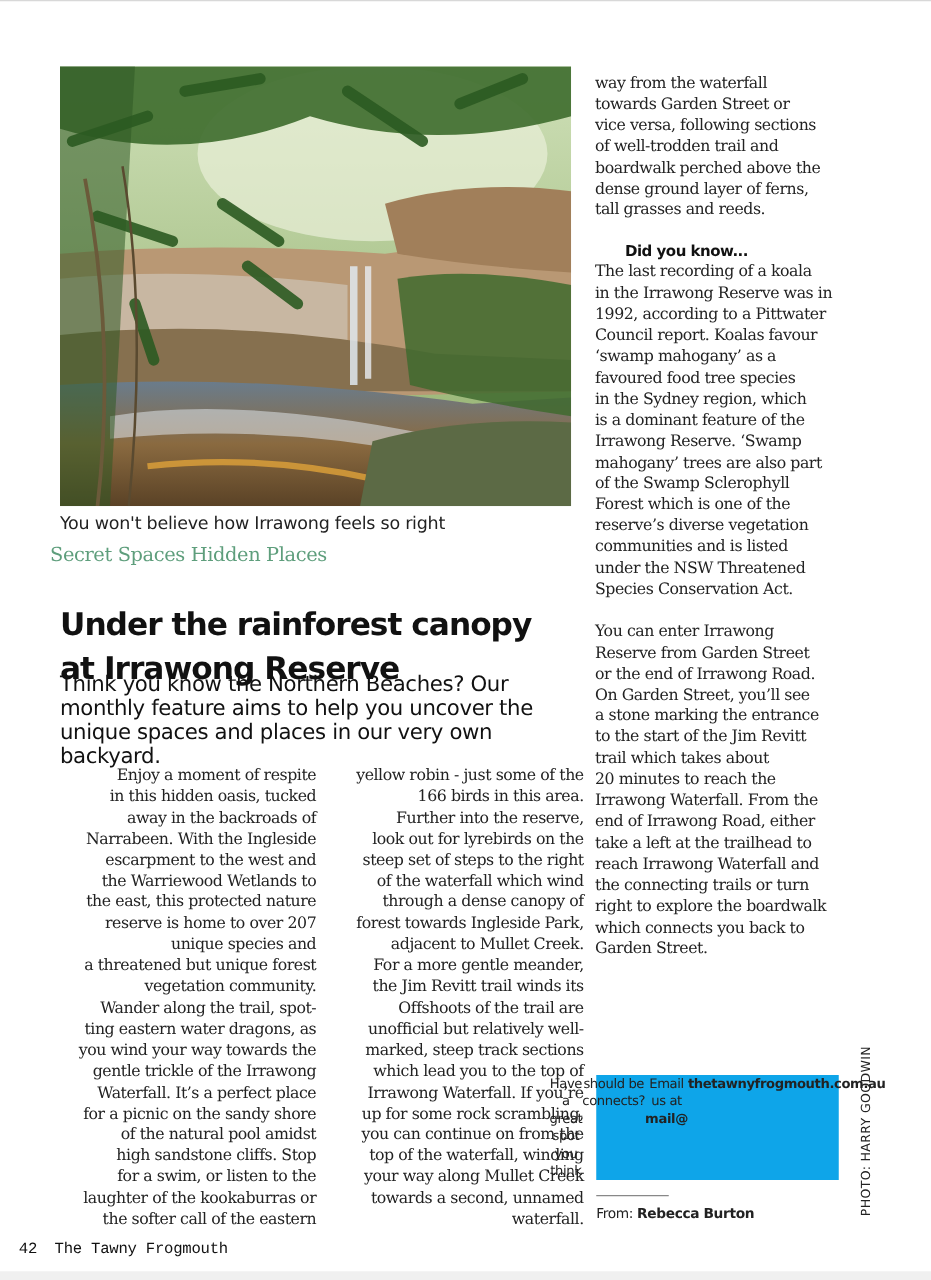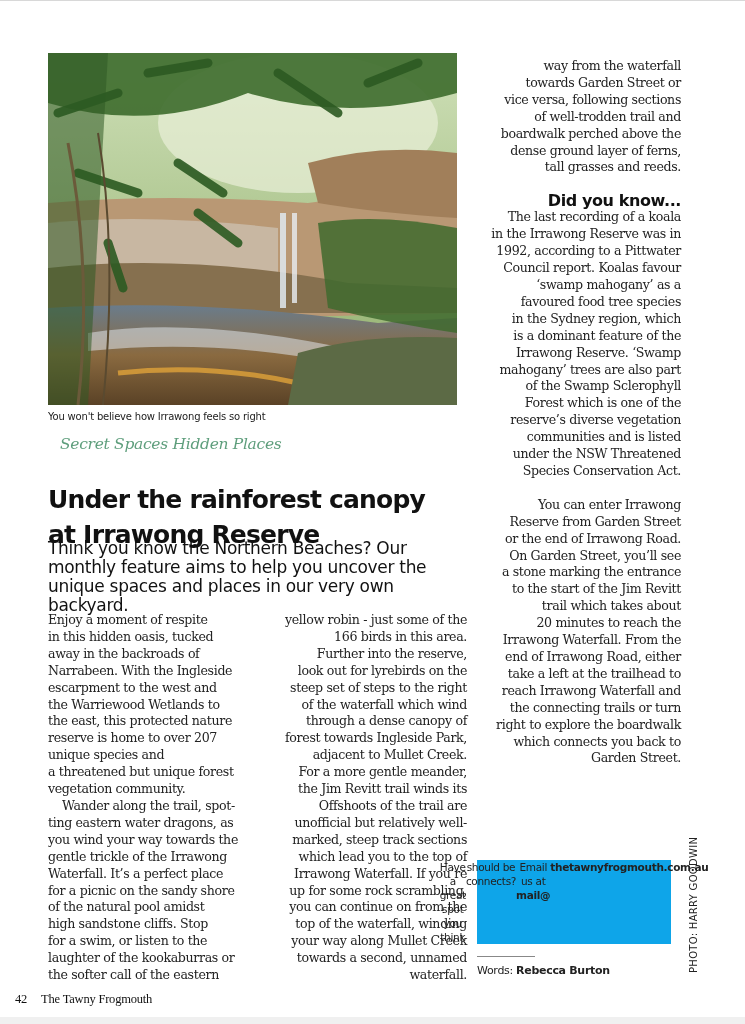--- a/index.html
+++ b/index.html
@@ -9,46 +9,46 @@
   .page {
     position: absolute; left: 0; top: 0; width: 745px; height: 1016px; background: #ffffff;
     border-top: 1px solid #d8d8d8;
   }
   .photo {
     position: absolute; left: 48px; top: 52px; width: 409px; height: 352px; overflow: hidden;
   }
   .photo svg { display: block; width: 100%; height: 100%; }
   .caption {
     position: absolute; left: 48px; top: 410px; font-family: "DejaVu Sans", sans-serif;
-    font-size: 10px; color: #222; letter-spacing: -0.2px;
+    font-size: 14px; color: #222; letter-spacing: -0.2px;
   }
   .kicker {
-    position: absolute; left: 60px; top: 434px; font-family: "DejaVu Serif", serif; font-style: italic;
+    position: absolute; left: 40px; top: 434px; font-family: "DejaVu Serif", serif; 
     font-size: 15.5px; color: #5e9e7c; letter-spacing: -0.3px;
   }
   .headline {
     position: absolute; left: 48px; top: 481px; width: 420px; font-family: "DejaVu Sans", sans-serif;
     font-weight: bold; font-size: 25px; line-height: 35px; color: #111; letter-spacing: -0.8px;
   }
   .standfirst {
     position: absolute; left: 48px; top: 538px; width: 400px; font-family: "DejaVu Sans", sans-serif;
     font-size: 17px; line-height: 19px; color: #111; letter-spacing: -0.3px;
   }
   .col {
     position: absolute; font-family: "DejaVu Serif", serif; font-size: 12.6px; line-height: 16.9px;
     color: #222; letter-spacing: -0.35px;
   }
   .col p { margin: 0; white-space: pre-line; }
   .col p.indent { text-indent: 14px; }
-  .col1 { left: 48px; top: 611px; width: 205px; }
+  .col1 { left: 48px; top: 611px; width: 205px; text-align: right; }
   .col2 { left: 262px; top: 611px; width: 205px; text-align: right; }
-  .col3 { left: 476px; top: 57px; width: 205px; text-align: right; }
+  .col3 { left: 476px; top: 57px; width: 205px; }
   .subhead {
-    font-family: "DejaVu Sans", sans-serif; font-weight: bold; font-size: 16px; letter-spacing: -0.4px;
-    color: #111; line-height: 16px;
+    font-family: "DejaVu Sans", sans-serif; font-weight: bold; font-size: 12px; letter-spacing: -0.4px;
+    color: #111; line-height: 16px; margin-left: 24px;
   }
   .gap { height: 17px; }
   .note { font-style: italic; }
   .promo {
     position: absolute; left: 477px; top: 859px; width: 194px; height: 84px; background: #0ea5e9;
     font-family: "DejaVu Sans", sans-serif; font-size: 10.5px; line-height: 14px; color: #222;
     text-align: center; display: flex; flex-direction: row; justify-content: center; letter-spacing: -0.3px;
   }
   .promo b { font-weight: bold; }
   .rule {
@@ -58,21 +58,21 @@
     position: absolute; left: 477px; top: 963px; font-family: "DejaVu Sans", sans-serif; font-size: 11px;
     color: #222; letter-spacing: -0.3px;
   }
   .byline b { font-weight: bold; }
   .photo-credit {
     position: absolute; left: 688px; top: 972px; transform-origin: left top; transform: rotate(-90deg);
     font-family: "DejaVu Sans", sans-serif; font-size: 10px; color: #222; letter-spacing: 0.3px;
     white-space: nowrap;
   }
   .folio {
-    position: absolute; left: 15px; top: 991px; font-family: Liberation Serif, serif; font-size: 12.5px;
+    position: absolute; left: 15px; top: 991px; font-family: Liberation Mono, monospace; font-size: 12.5px;
     color: #111; letter-spacing: -0.2px; text-align: center;
   }
   .folio .num { margin-right: 14px; }
 </style>
 </head>
 <body>
 
 <div class="page">
 
   <div class="photo" title="Waterfall and rock pool framed by rainforest foliage at Irrawong Reserve">
@@ -227,21 +227,21 @@
 
   <div class="promo">
     <div>Have a great spot you think</div>
     <div>should be connects?</div>
     <div><span>Email us at </span><b>mail@</b></div>
     <div><b>thetawnyfrogmouth.com.au</b></div>
   </div>
 
   <div class="rule"></div>
   <div class="byline">
-    <span>Words: </span><b>Rebecca Burton</b>
+    <span>From: </span><b>Rebecca Burton</b>
   </div>
 
   <div class="photo-credit">PHOTO: HARRY GOODWIN</div>
 
   <div class="folio">
     <span class="num">42</span><span>The Tawny Frogmouth</span>
   </div>
 </div>
 
 </body></html>

